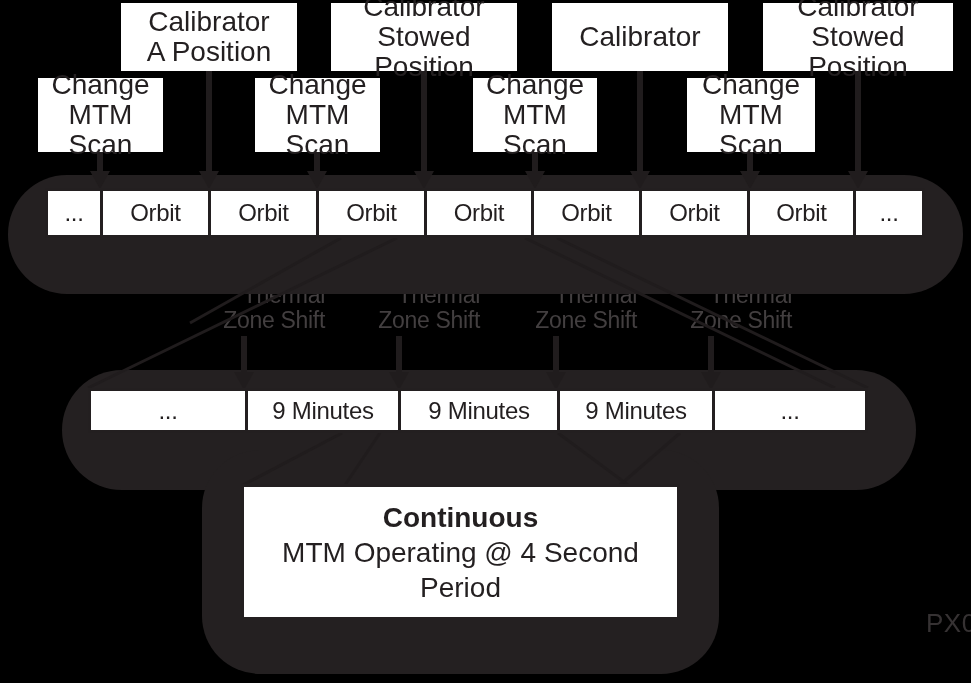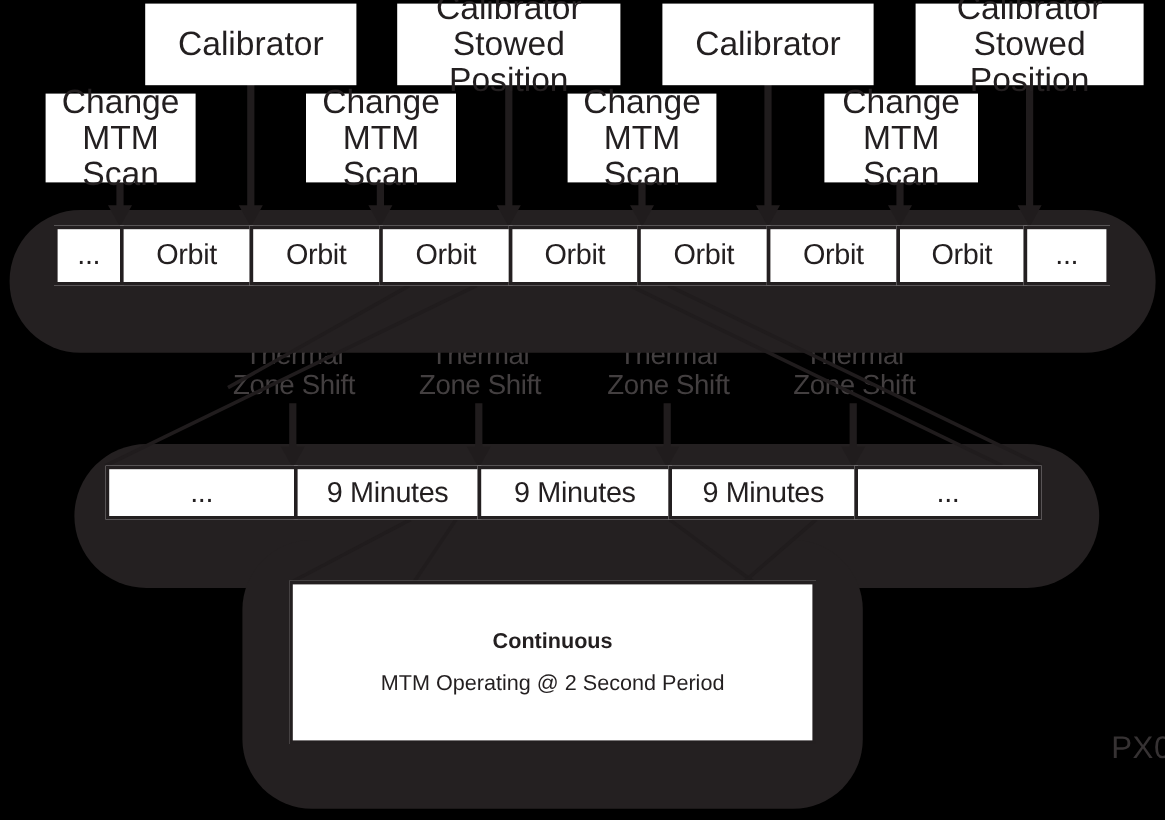--- a/index.html
+++ b/index.html
@@ -24,24 +24,24 @@
     text-align:center;box-sizing:border-box;
   }
   .toplabel{font-size:28px;line-height:30px;}
   .cell{
     position:absolute;background:var(--box_fill);color:var(--box_text);
     border:3px solid var(--box_edge);box-sizing:border-box;
     display:flex;align-items:center;justify-content:center;
     font-size:24px;letter-spacing:-0.3px;
   }
   .thermal{
-    position:absolute;width:160px;text-align:center;color:var(--thermal_text);
+    position:absolute;width:160px;text-align:right;color:var(--thermal_text);
     font-size:23px;line-height:25px;letter-spacing:-0.3px;
   }
-  #continuous-box{border:3px solid var(--box_edge);font-size:18px;line-height:35px;}
+  #continuous-box{border:3px solid var(--box_edge);font-size:28px;line-height:35px;}
   #continuous-box .title{font-weight:bold;}
   #figure-id{position:absolute;left:926px;top:608px;color:var(--figure_id_text);font-size:26px;letter-spacing:0.5px;}
 </style>
 </head>
 <body>
 
 <div id="figure">
 
   <div class="layer" id="under-layer">
     <div class="thermal" style="left:165px;top:283px;">
@@ -92,20 +92,21 @@
     <path class="arrow" d="M241,336 L247,336 L247,372 L254,372 L244,390 L234,372 L241,372 Z"></path>
     <path class="arrow" d="M396,336 L402,336 L402,372 L409,372 L399,390 L389,372 L396,372 Z"></path>
     <path class="arrow" d="M553,336 L559,336 L559,372 L566,372 L556,390 L546,372 L553,372 Z"></path>
     <path class="arrow" d="M708,336 L714,336 L714,372 L721,372 L711,390 L701,372 L708,372 Z"></path>
   </svg>
 
   <div class="layer" id="box-layer">
 
     <div class="wbox toplabel" style="left:121px;top:3px;width:176px;height:68px;">
       <div>Calibrator</div>
+      <div>A Position</div>
     </div>
     <div class="wbox toplabel" style="left:331px;top:3px;width:186px;height:68px;">
       <div>Calibrator</div>
       <div>Stowed Position</div>
     </div>
     <div class="wbox toplabel" style="left:552px;top:3px;width:176px;height:68px;">
       <div>Calibrator</div>
     </div>
     <div class="wbox toplabel" style="left:763px;top:3px;width:190px;height:68px;">
       <div>Calibrator</div>
@@ -144,17 +145,17 @@
     <div style="position:absolute;left:88px;top:388px;width:780px;height:45px;">
       <div class="cell" style="left:0;top:0;width:160px;height:45px;">...</div>
       <div class="cell" style="left:157px;top:0;width:156px;height:45px;">9 Minutes</div>
       <div class="cell" style="left:310px;top:0;width:162px;height:45px;">9 Minutes</div>
       <div class="cell" style="left:469px;top:0;width:158px;height:45px;">9 Minutes</div>
       <div class="cell" style="left:624px;top:0;width:156px;height:45px;">...</div>
     </div>
 
     <div class="wbox" id="continuous-box" style="left:241px;top:484px;width:439px;height:136px;">
       <div class="title">Continuous</div>
-      <div>MTM Operating @ 2 Second Period</div>
+      <div>MTM Operating @ 4 Second Period</div>
     </div>
 
   </div>
 </div>
 
 </body></html>

